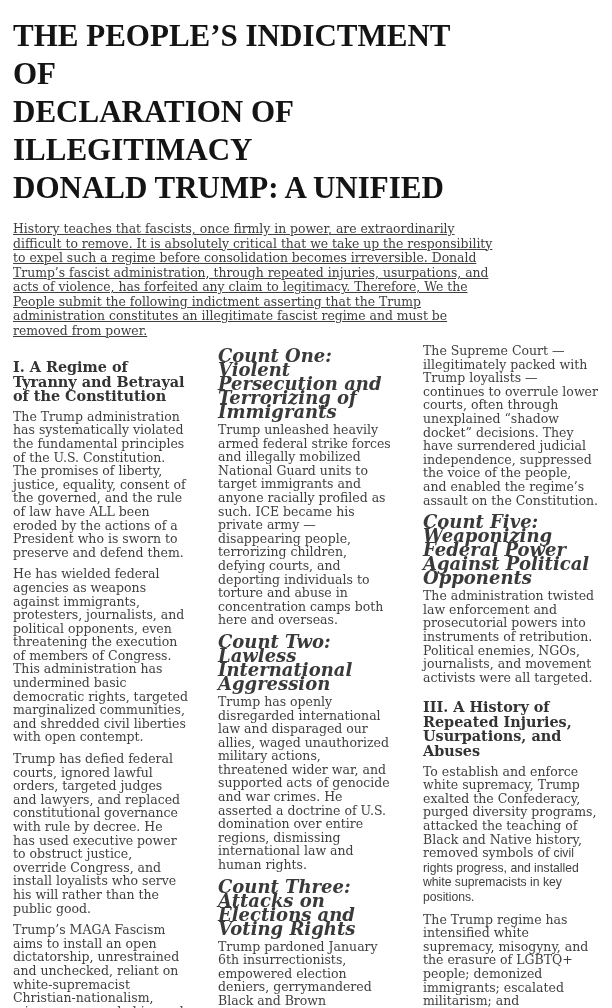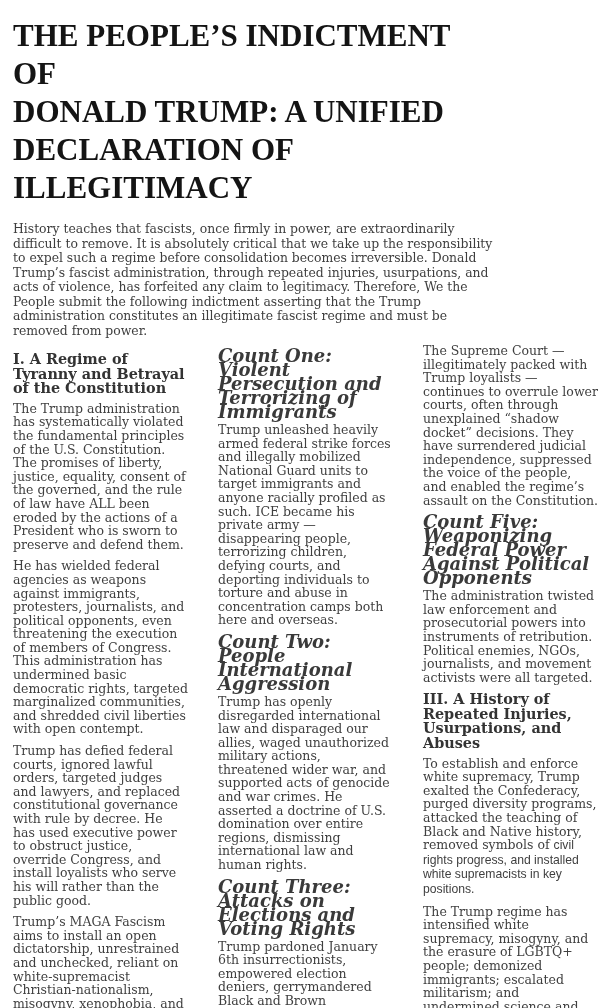--- a/index.html
+++ b/index.html
@@ -22,20 +22,21 @@
     font-size: 31px;
     line-height: 38px;
     color: #141414;
   }
   h1.doc-title span { display: block; }
   p.intro {
     font-size: 12.4px;
     line-height: 14.5px;
     margin: 15px 0 6px 0;
     color: #3e3e3e;
+    text-decoration: underline;
   }
   p.indictment {
     font-size: 12.6px;
     line-height: 14.5px;
     font-weight: bold;
     margin: 0 0 17px 0;
     color: #1e1e1e;
   }
   .cols {
     display: grid;
@@ -47,21 +48,21 @@
     font-size: 12.5px;
     line-height: 13.6px;
     margin: 0 0 8px 0;
     color: #3f3f3f;
   }
   .col h2 {
     font-family: "DejaVu Serif", serif;
     font-weight: bold;
     font-size: 14.4px;
     line-height: 14.6px;
-    margin: 8px 0 6px 0;
+    margin: 16px 0 6px 0;
     color: #333333;
   }
   .col h2.spaced { margin-top: 22px; }
   .col h3 {
     font-family: "DejaVu Serif", serif;
     font-weight: bold;
     font-style: italic;
     font-size: 18px;
     line-height: 14px;
     margin: 5px 0 4px 0;
@@ -71,36 +72,36 @@
     font-family: "Liberation Sans", sans-serif;
     font-size: 12.2px;
   }
 </style>
 </head>
 <body>
 
 <div class="page">
   <h1 class="doc-title">
       <span>THE PEOPLE’S INDICTMENT OF</span>
+      <span>DECLARATION OF ILLEGITIMACY</span>
       <span>DONALD TRUMP: A UNIFIED</span>
-      <span>DECLARATION OF ILLEGITIMACY</span>
     </h1>
   <p class="intro">History teaches that fascists, once firmly in power, are extraordinarily difficult to remove. It is absolutely critical that we take up the responsibility to expel such a regime before consolidation becomes irreversible. Donald Trump’s fascist administration, through repeated injuries, usurpations, and acts of violence, has forfeited any claim to legitimacy. Therefore, We the People submit the following indictment asserting that the Trump administration constitutes an illegitimate fascist regime and must be removed from power.</p>
   <div class="cols">
     <div class="col">
         <h2>I. A Regime of Tyranny and Betrayal of the Constitution</h2>
         <p>The Trump administration has systematically violated the fundamental principles of the U.S. Constitution. The promises of liberty, justice, equality, consent of the governed, and the rule of law have ALL been eroded by the actions of a President who is sworn to preserve and defend them.</p>
         <p>He has wielded federal agencies as weapons against immigrants, protesters, journalists, and political opponents, even threatening the execution of members of Congress. This administration has undermined basic democratic rights, targeted marginalized communities, and shredded civil liberties with open contempt.</p>
         <p>Trump has defied federal courts, ignored lawful orders, targeted judges and lawyers, and replaced constitutional governance with rule by decree. He has used executive power to obstruct justice, override Congress, and install loyalists who serve his will rather than the public good.</p>
         <p>Trump’s MAGA Fascism aims to install an open dictatorship, unrestrained and unchecked, reliant on white-supremacist Christian-nationalism, misogyny, xenophobia, and violent repression. The actions of this administration are not isolated — they form a coherent fascist program.</p>
       </div>
     <div class="col">
         <h3>Count One: Violent Persecution and Terrorizing of Immigrants</h3>
         <p>Trump unleashed heavily armed federal strike forces and illegally mobilized National Guard units to target immigrants and anyone racially profiled as such. ICE became his private army — disappearing people, terrorizing children, defying courts, and deporting individuals to torture and abuse in concentration camps both here and overseas.</p>
-        <h3>Count Two: People International Aggression</h3>
+        <h3>Count Two: Lawless International Aggression</h3>
         <p>Trump has openly disregarded international law and disparaged our allies, waged unauthorized military actions, threatened wider war, and supported acts of genocide and war crimes. He asserted a doctrine of U.S. domination over entire regions, dismissing international law and human rights.</p>
         <h3>Count Three: Attacks on Elections and Voting Rights</h3>
         <p>Trump pardoned January 6th insurrectionists, empowered election deniers, gerrymandered Black and Brown communities out of political power, and enabled voter suppression schemes designed to entrench minority rule.</p>
       </div>
     <div class="col">
         <p>The Supreme Court — illegitimately packed with Trump loyalists — continues to overrule lower courts, often through unexplained “shadow docket” decisions. They have surrendered judicial independence, suppressed the voice of the people, and enabled the regime’s assault on the Constitution.</p>
         <h3>Count Five: Weaponizing Federal Power Against Political Opponents</h3>
         <p>The administration twisted law enforcement and prosecutorial powers into instruments of retribution. Political enemies, NGOs, journalists, and movement activists were all targeted.</p>
         <h2>III. A History of Repeated Injuries, Usurpations, and Abuses</h2>
         <p><span>To establish and enforce white supremacy, Trump exalted the Confederacy, purged diversity programs, attacked the teaching of Black and Native history, removed symbols of </span><span class="sans">civil rights progress, and installed white supremacists in key positions.</span></p>

